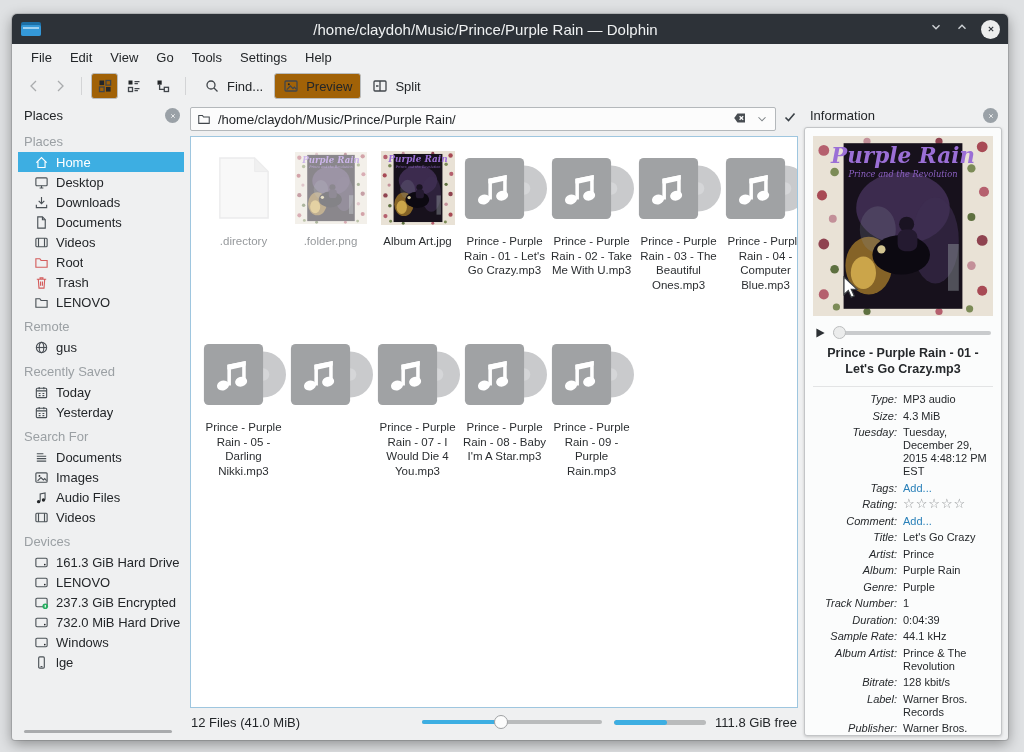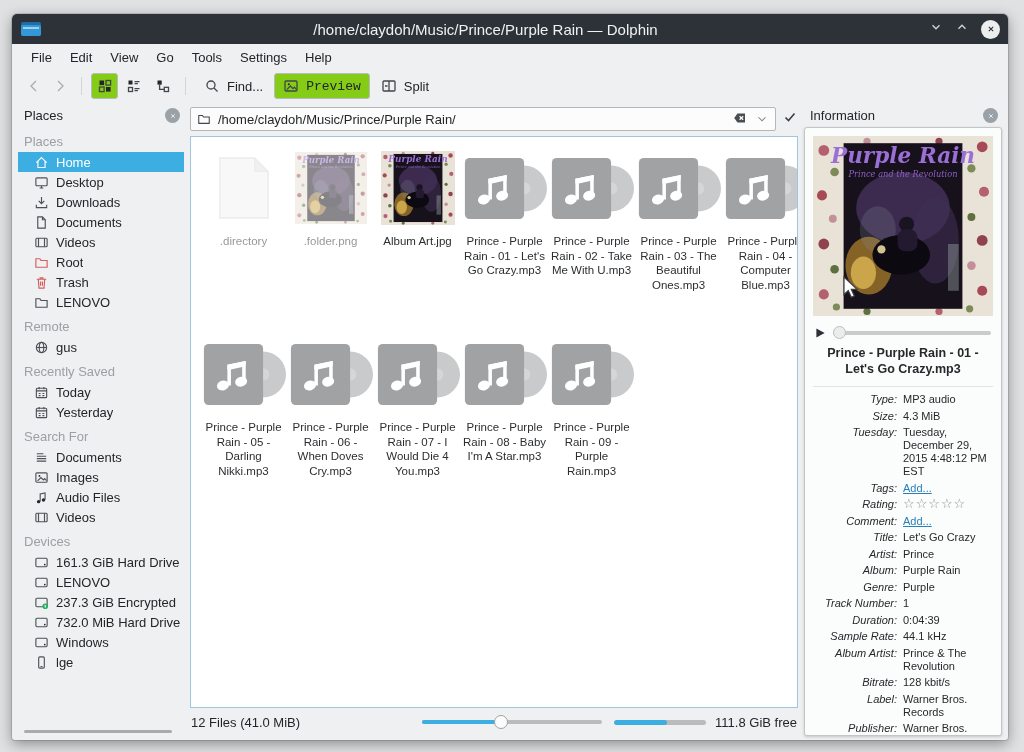--- a/index.html
+++ b/index.html
@@ -32,21 +32,21 @@
   .menubar { height:26px; display:flex; align-items:center; padding-left:10px; font-size:13px; flex:0 0 auto; }
   .menuitem { padding:3px 9px; border-radius:2px; }
   
   .toolbar { height:32px; display:flex; align-items:center; padding-left:10px; gap:2px; flex:0 0 auto; }
   .toolbar svg { width:16px; height:16px; stroke:#41464b; stroke-width:1.3; fill:none; }
   .navbtn { width:24px; height:24px; display:flex; align-items:center; justify-content:center; }
   .navbtn svg { stroke:#a9abad; }
   .tsep { width:1px; height:18px; background:#d3d4d6; margin:0 7px; }
   .tbtn { height:26px; display:flex; align-items:center; gap:7px; padding:0 8px; font-size:13px; border-radius:3px; border:1px solid transparent; }
   .tbtn.square { width:27px; padding:0; justify-content:center; }
-  .tbtn.pressed { background:#84cc16; border-color:#b9bcbe;font-family:Liberation Mono, monospace; }
+  .tbtn.pressed { background:#a16207; border-color:#b9bcbe; }
   
   .content { flex:1; display:flex; padding:2px 6px 4px 6px; min-height:0; }
   .panelhead { display:flex; align-items:center; font-size:13px; padding:4px 4px 2px 6px; }
   .panelhead .ph-label { flex:1; }
   .xicon { width:15px; height:15px; border-radius:50%; background:#9aa1a7; display:flex; align-items:center; justify-content:center; }
   .xicon svg { width:8px; height:8px; stroke:#eff0f1; stroke-width:1.8; fill:none; }
   
   .places { width:166px; flex:0 0 auto; display:flex; flex-direction:column; position:relative; font-size:13px; }
   .plist { flex:1; overflow:hidden; padding-top:2px; }
   .psection { color:#9ba0a4; padding:7px 0 3px 6px; }
@@ -88,21 +88,21 @@
   .playerrow { display:flex; align-items:center; gap:7px; margin:10px 2px 6px 2px; }
   .playerrow svg.play { width:11px; height:12px; fill:#2c3034; }
   .seek { flex:1; height:13px; position:relative; }
   .seek .track { position:absolute; left:0; right:0; top:5px; height:4px; background:#c9cbcd; border-radius:2px; }
   .seek .handle { position:absolute; left:0; top:0; width:13px; height:13px; border-radius:50%; background:#ebecec; border:1px solid #bcbebf; }
   .infofile { text-align:center; font-size:12.5px; font-weight:bold; color:#26292c; margin:4px 0 9px 0; line-height:16px; }
   .metasep { height:1px; background:#e3e4e5; margin:0 0 6px 0; }
   .meta { display:grid; grid-template-columns:84px 1fr; column-gap:6px; row-gap:3.5px; font-size:11px; line-height:13px; }
   .mlabel { text-align:right; color:#26292c;font-style:italic; }
   .mvalue { color:#26292c; }
-  .mvalue.link { color:#2980b9; text-decoration:underline; }
+  .mvalue.link { color:#2980b9; }
   .mvalue.stars { color:#8f9294; font-size:13px; line-height:12px; letter-spacing:1px; }
   
   .cursor { position:absolute; left:843px; top:276px; width:17px; height:24px; z-index:50; }
 </style>
 </head>
 <body>
 
 <svg width="0" height="0" style="position:absolute">
   <defs>
     <symbol id="i-home" viewBox="0 0 16 16">
@@ -609,21 +609,20 @@
               </div>
             <div class="flabel">Prince - Purple Rain - 05 - Darling Nikki.mp3</div>
           </div>
 
           <div class="fitem">
             <div class="fico">
                 <svg width="84" height="65" viewBox="0 0 88 68">
                   <use href="#f-audio"></use>
                 </svg>
               </div>
-            <div class="flabel">Prince - Purple Rain - 06 - When Doves Cry.mp3</div>
           </div>
 
           <div class="fitem">
             <div class="fico">
                 <svg width="84" height="65" viewBox="0 0 88 68">
                   <use href="#f-audio"></use>
                 </svg>
               </div>
             <div class="flabel">Prince - Purple Rain - 07 - I Would Die 4 You.mp3</div>
           </div>

